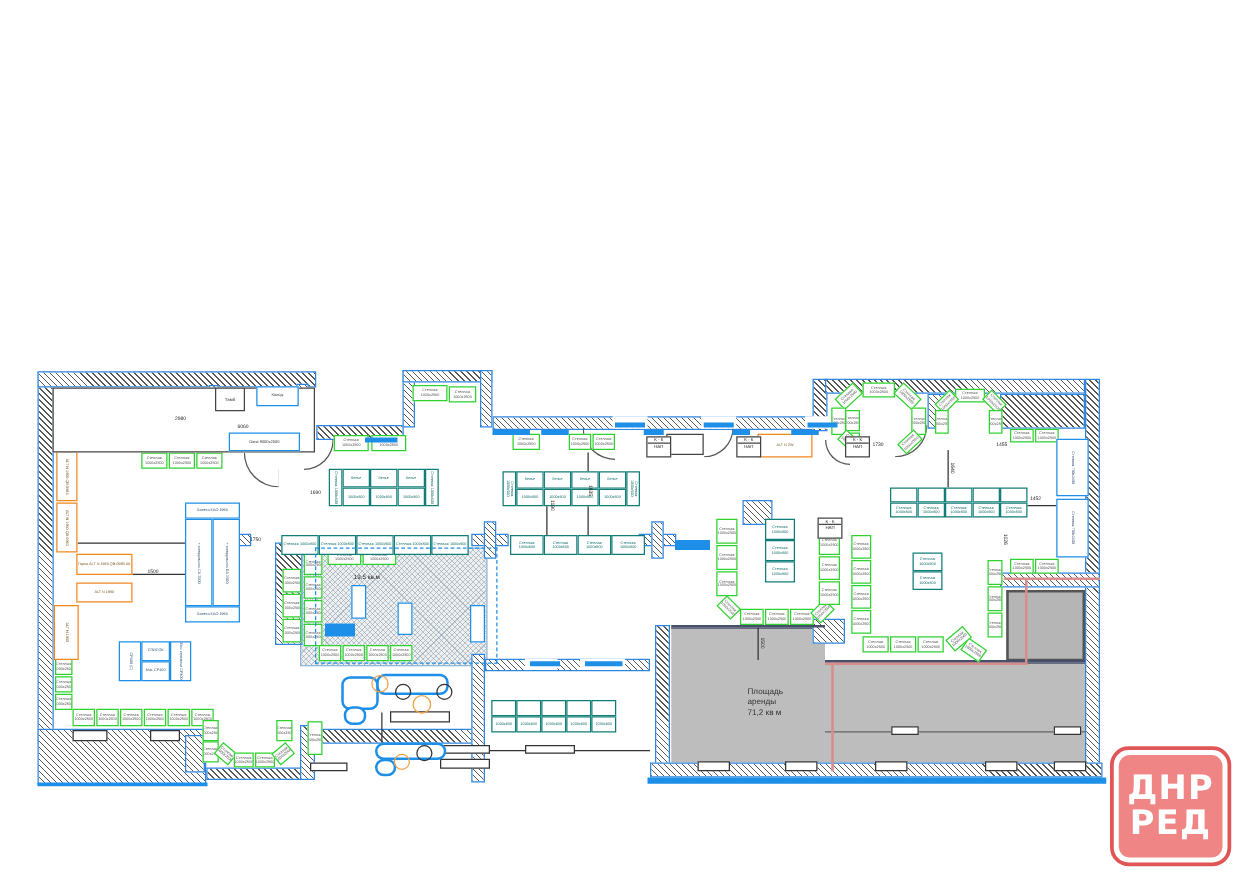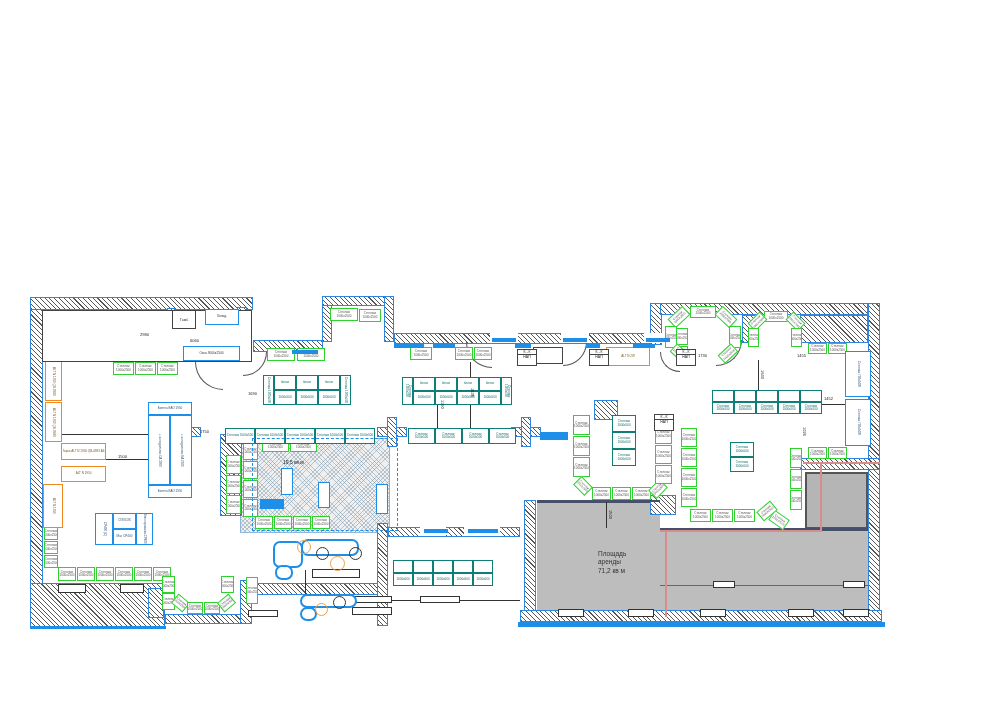--- a/index.html
+++ b/index.html
@@ -353,13 +353,19 @@
       <div class="abs dim vt" style="left: 470px; top: 388px;">1635</div>
       <div class="abs dim vt" style="left: 440px; top: 400px;">1190</div>
       <div class="abs dim" style="left: 824px; top: 397px;">1452</div>
       <div class="abs dim" style="left: 698px; top: 354px;">1730</div>
       <div class="abs dim" style="left: 797px; top: 354px;">1455</div>
       <div class="abs dim vt" style="left: 760px; top: 370px;">1640</div>
       <div class="abs dim vt" style="left: 802px; top: 427px;">1026</div>
       <div class="abs dim" style="left: 248px; top: 392px;">1690</div>
       <div class="abs dim vt" style="left: 608px; top: 510px;">1500</div>
     </div>
+  <div id="logo">
+    <div class="inner">
+      <div>ДНР</div>
+      <div>РЕД</div>
+    </div>
+  </div>
 </div>
 
 </body></html>

